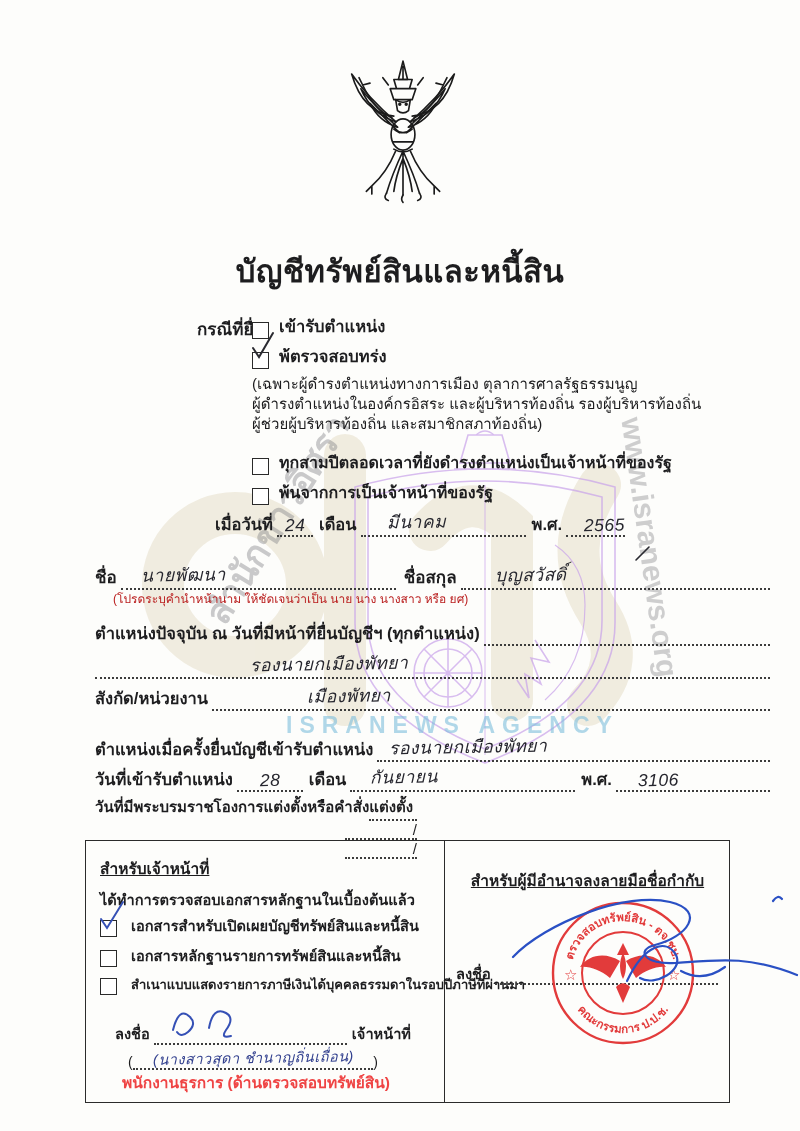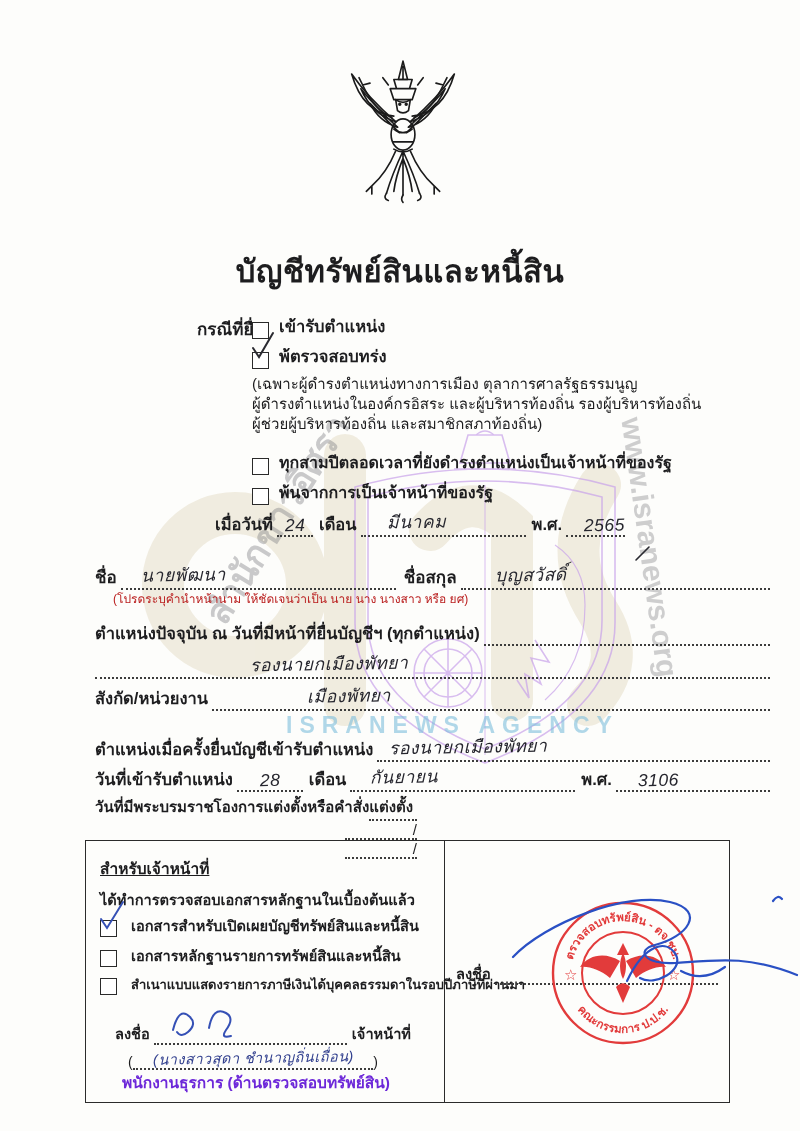--- a/index.html
+++ b/index.html
@@ -13,21 +13,21 @@
   .dot{border-bottom:2px dotted #3c3c3c;text-align:left;}
   .fill{flex:1;}
   .hand{font-style:italic;color:#26262e;font-size:17.5px;transform:rotate(-1deg);display:inline-block;margin-bottom:-1px;letter-spacing:.5px;}
   .hand.blue{color:#33418f;}
   .cbx{display:inline-block;width:15px;height:15px;border:1.7px solid #2a2a2a;background:#fff;vertical-align:-2px;}
   .note{font-size:15px;line-height:20px;}
   .small{font-size:12px;color:#b91c1c;}
   .title{font-size:31px;font-weight:700;text-align:center;letter-spacing:.5px;}
   .boxhdr{font-weight:700;text-decoration:underline;font-size:15.5px;}
   .boxtxt{font-size:14.6px;font-weight:700;}
-  .stampblue{color:#6d28d9;font-weight:700;font-size:15.5px;}
+  .stampblue{color:#ef4444;font-weight:700;font-size:15.5px;}
   .wm-agency{font-weight:700;font-size:23px;letter-spacing:7px;color:rgba(125,190,220,.6);}
   .wm-diag{font-weight:700;color:rgba(128,128,133,.42);transform-origin:0 0;}
   svg{display:block;}
 </style>
 </head>
 <body>
 
 <div class="page">
 
   <svg class="abs" style="left:130px;top:400px" width="540" height="380" viewBox="0 0 540 380">
@@ -210,20 +210,21 @@
   <div class="row" style="left:128px;top:1046px;width:250px;font-size:14px;">
     <span>(</span>
     <span class="dot fill" style="text-align:center;"><span class="hand blue" style="font-size:14.5px;">(นางสาวสุดา ชำนาญถิ่นเถื่อน)</span></span>
     <span>)</span>
   </div>
 
   <div class="abs stampblue" style="left:122px;top:1070px;">พนักงานธุรการ (ด้านตรวจสอบทรัพย์สิน)</div>
 
   <div class="abs" style="left:445px;top:840px;width:285px;height:263px;border:1.4px solid #2b2b2b;border-left:none;box-sizing:border-box;"></div>
 
+  <div class="abs boxhdr" style="left:445px;top:868px;width:285px;text-align:center;">สำหรับผู้มีอำนาจลงลายมือชื่อกำกับ</div>
 
   <div class="row" style="left:456px;top:962px;width:262px;font-size:14.6px;">
     <span class="lbl b">ลงชื่อ</span>
     <span class="dot fill"></span>
   </div>
 
   <svg class="abs" style="left:528px;top:895px;overflow:visible" width="190" height="160" viewBox="0 0 190 160">
     <defs>
       <path id="arcTop" d="M43 78 A52 52 0 0 1 147 78"></path>
       <path id="arcBot" d="M39 82 A56 56 0 0 0 151 82"></path>

